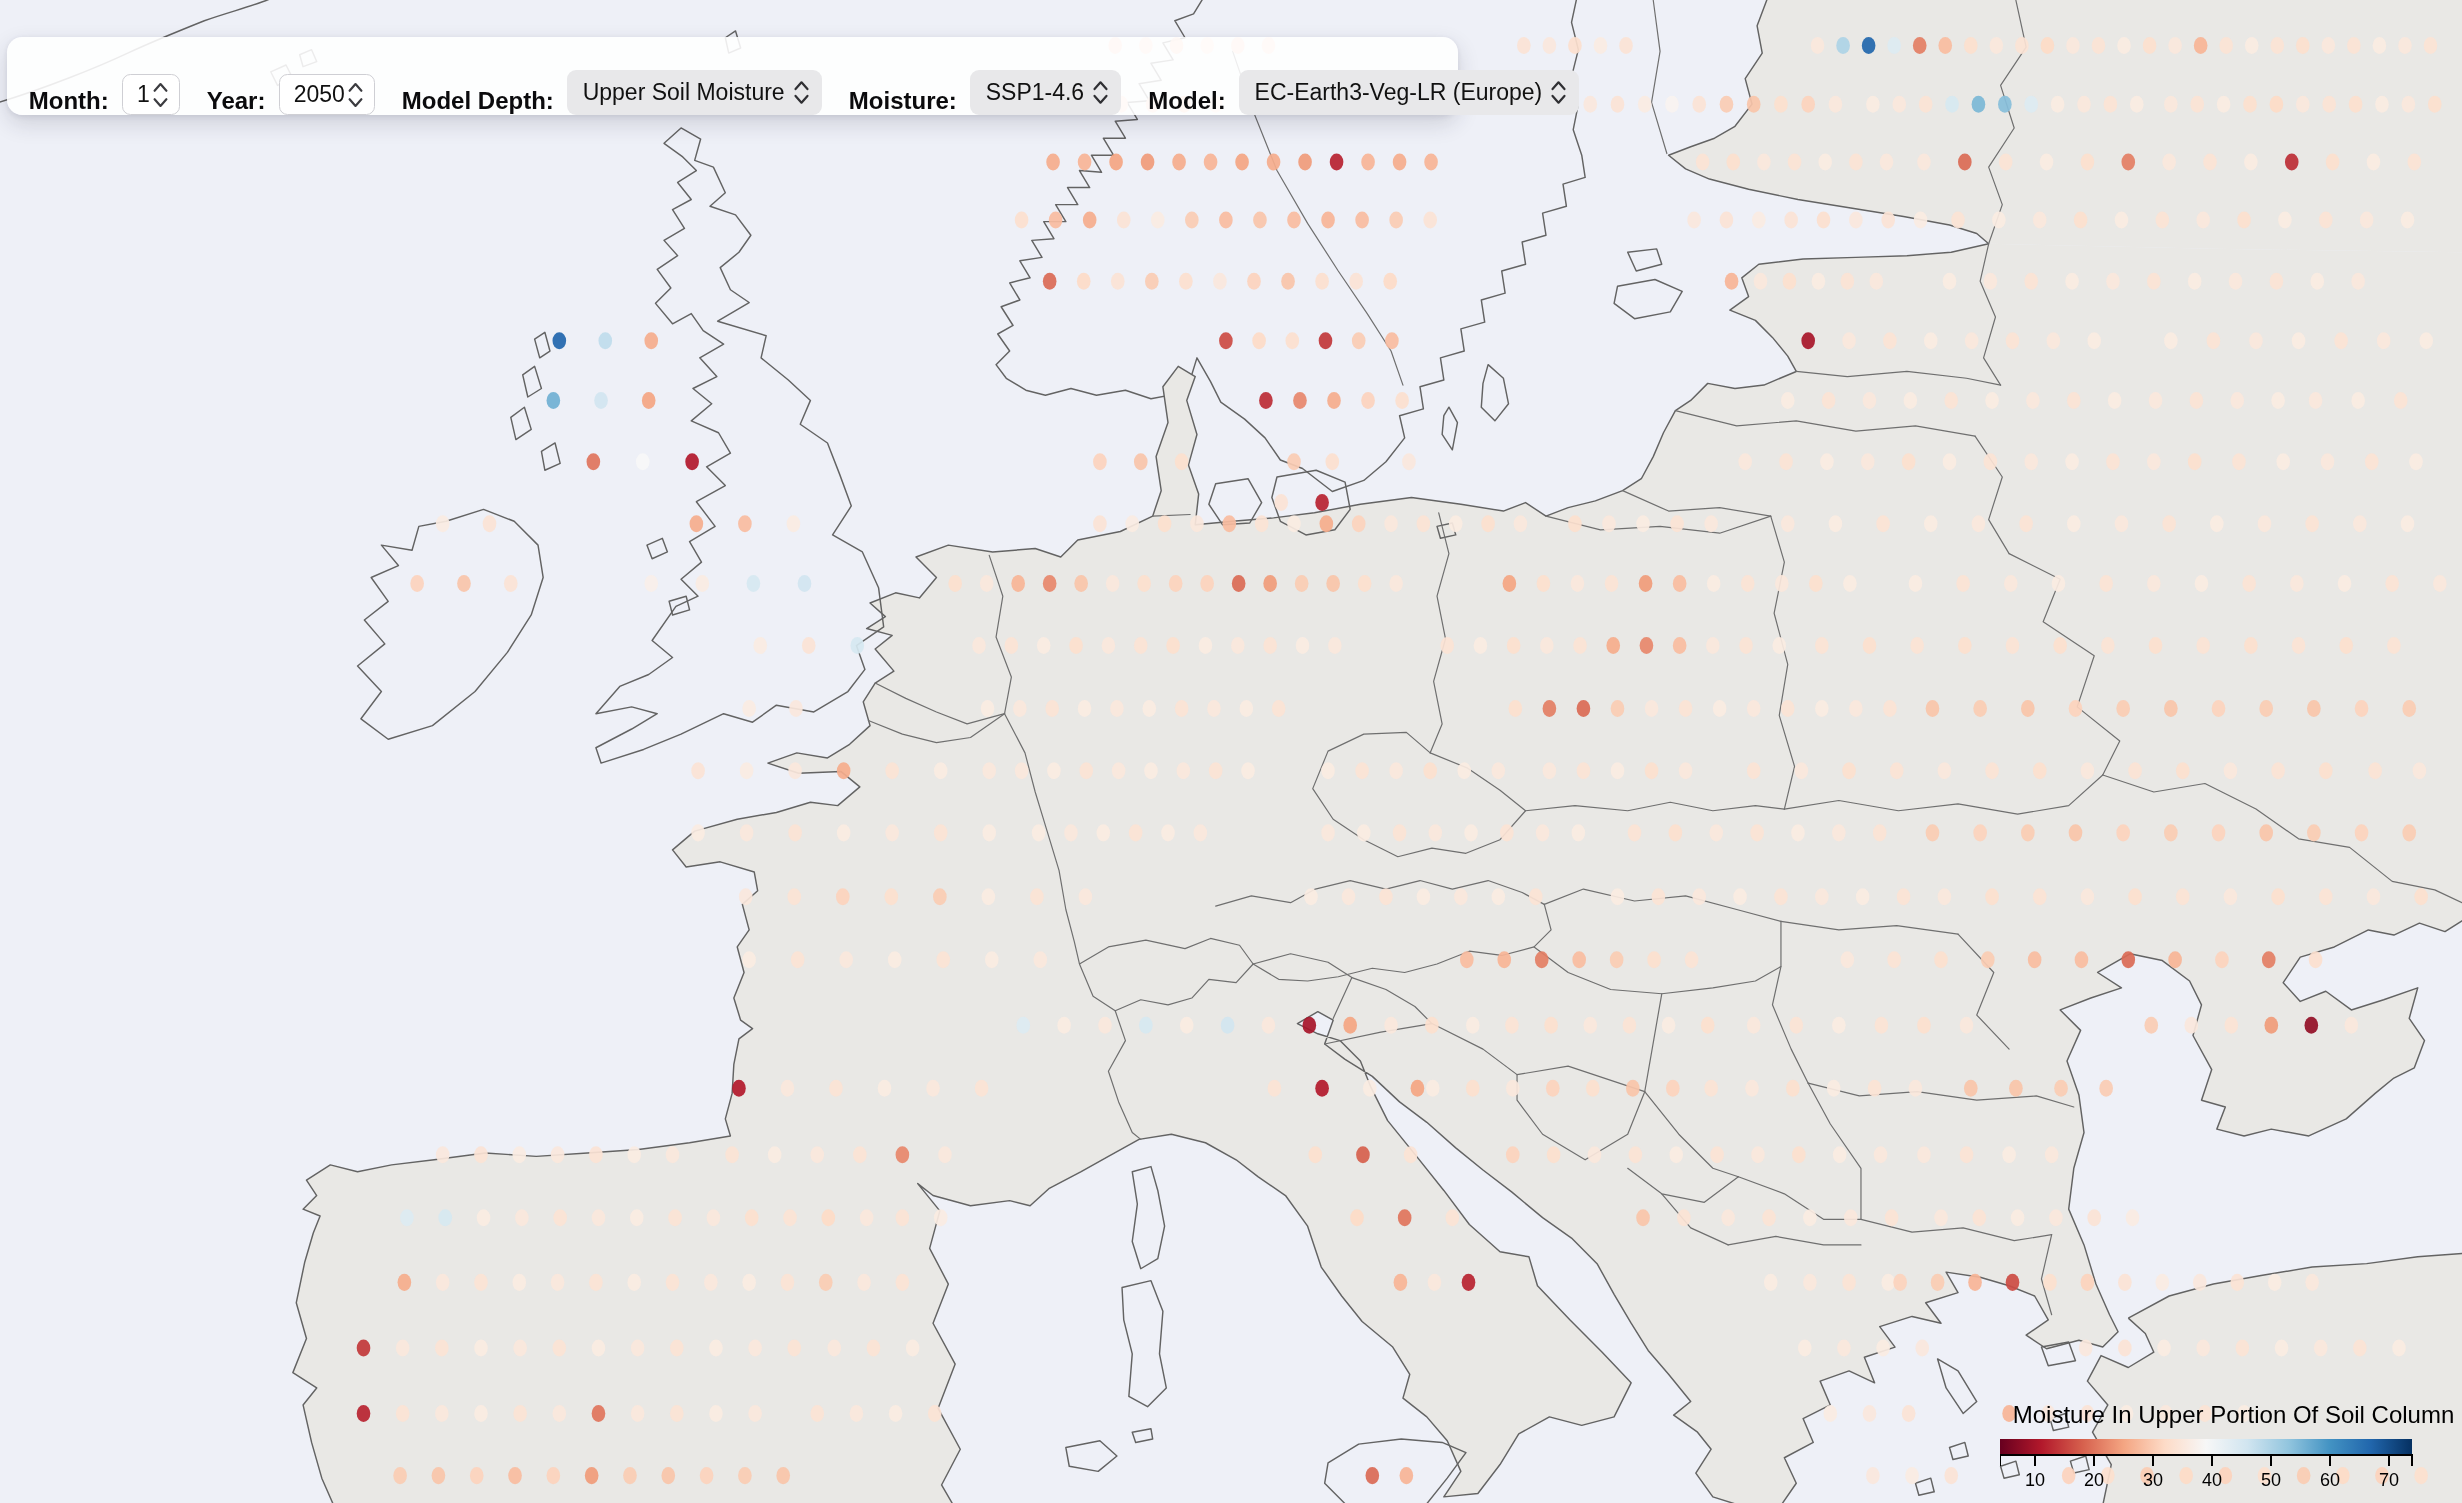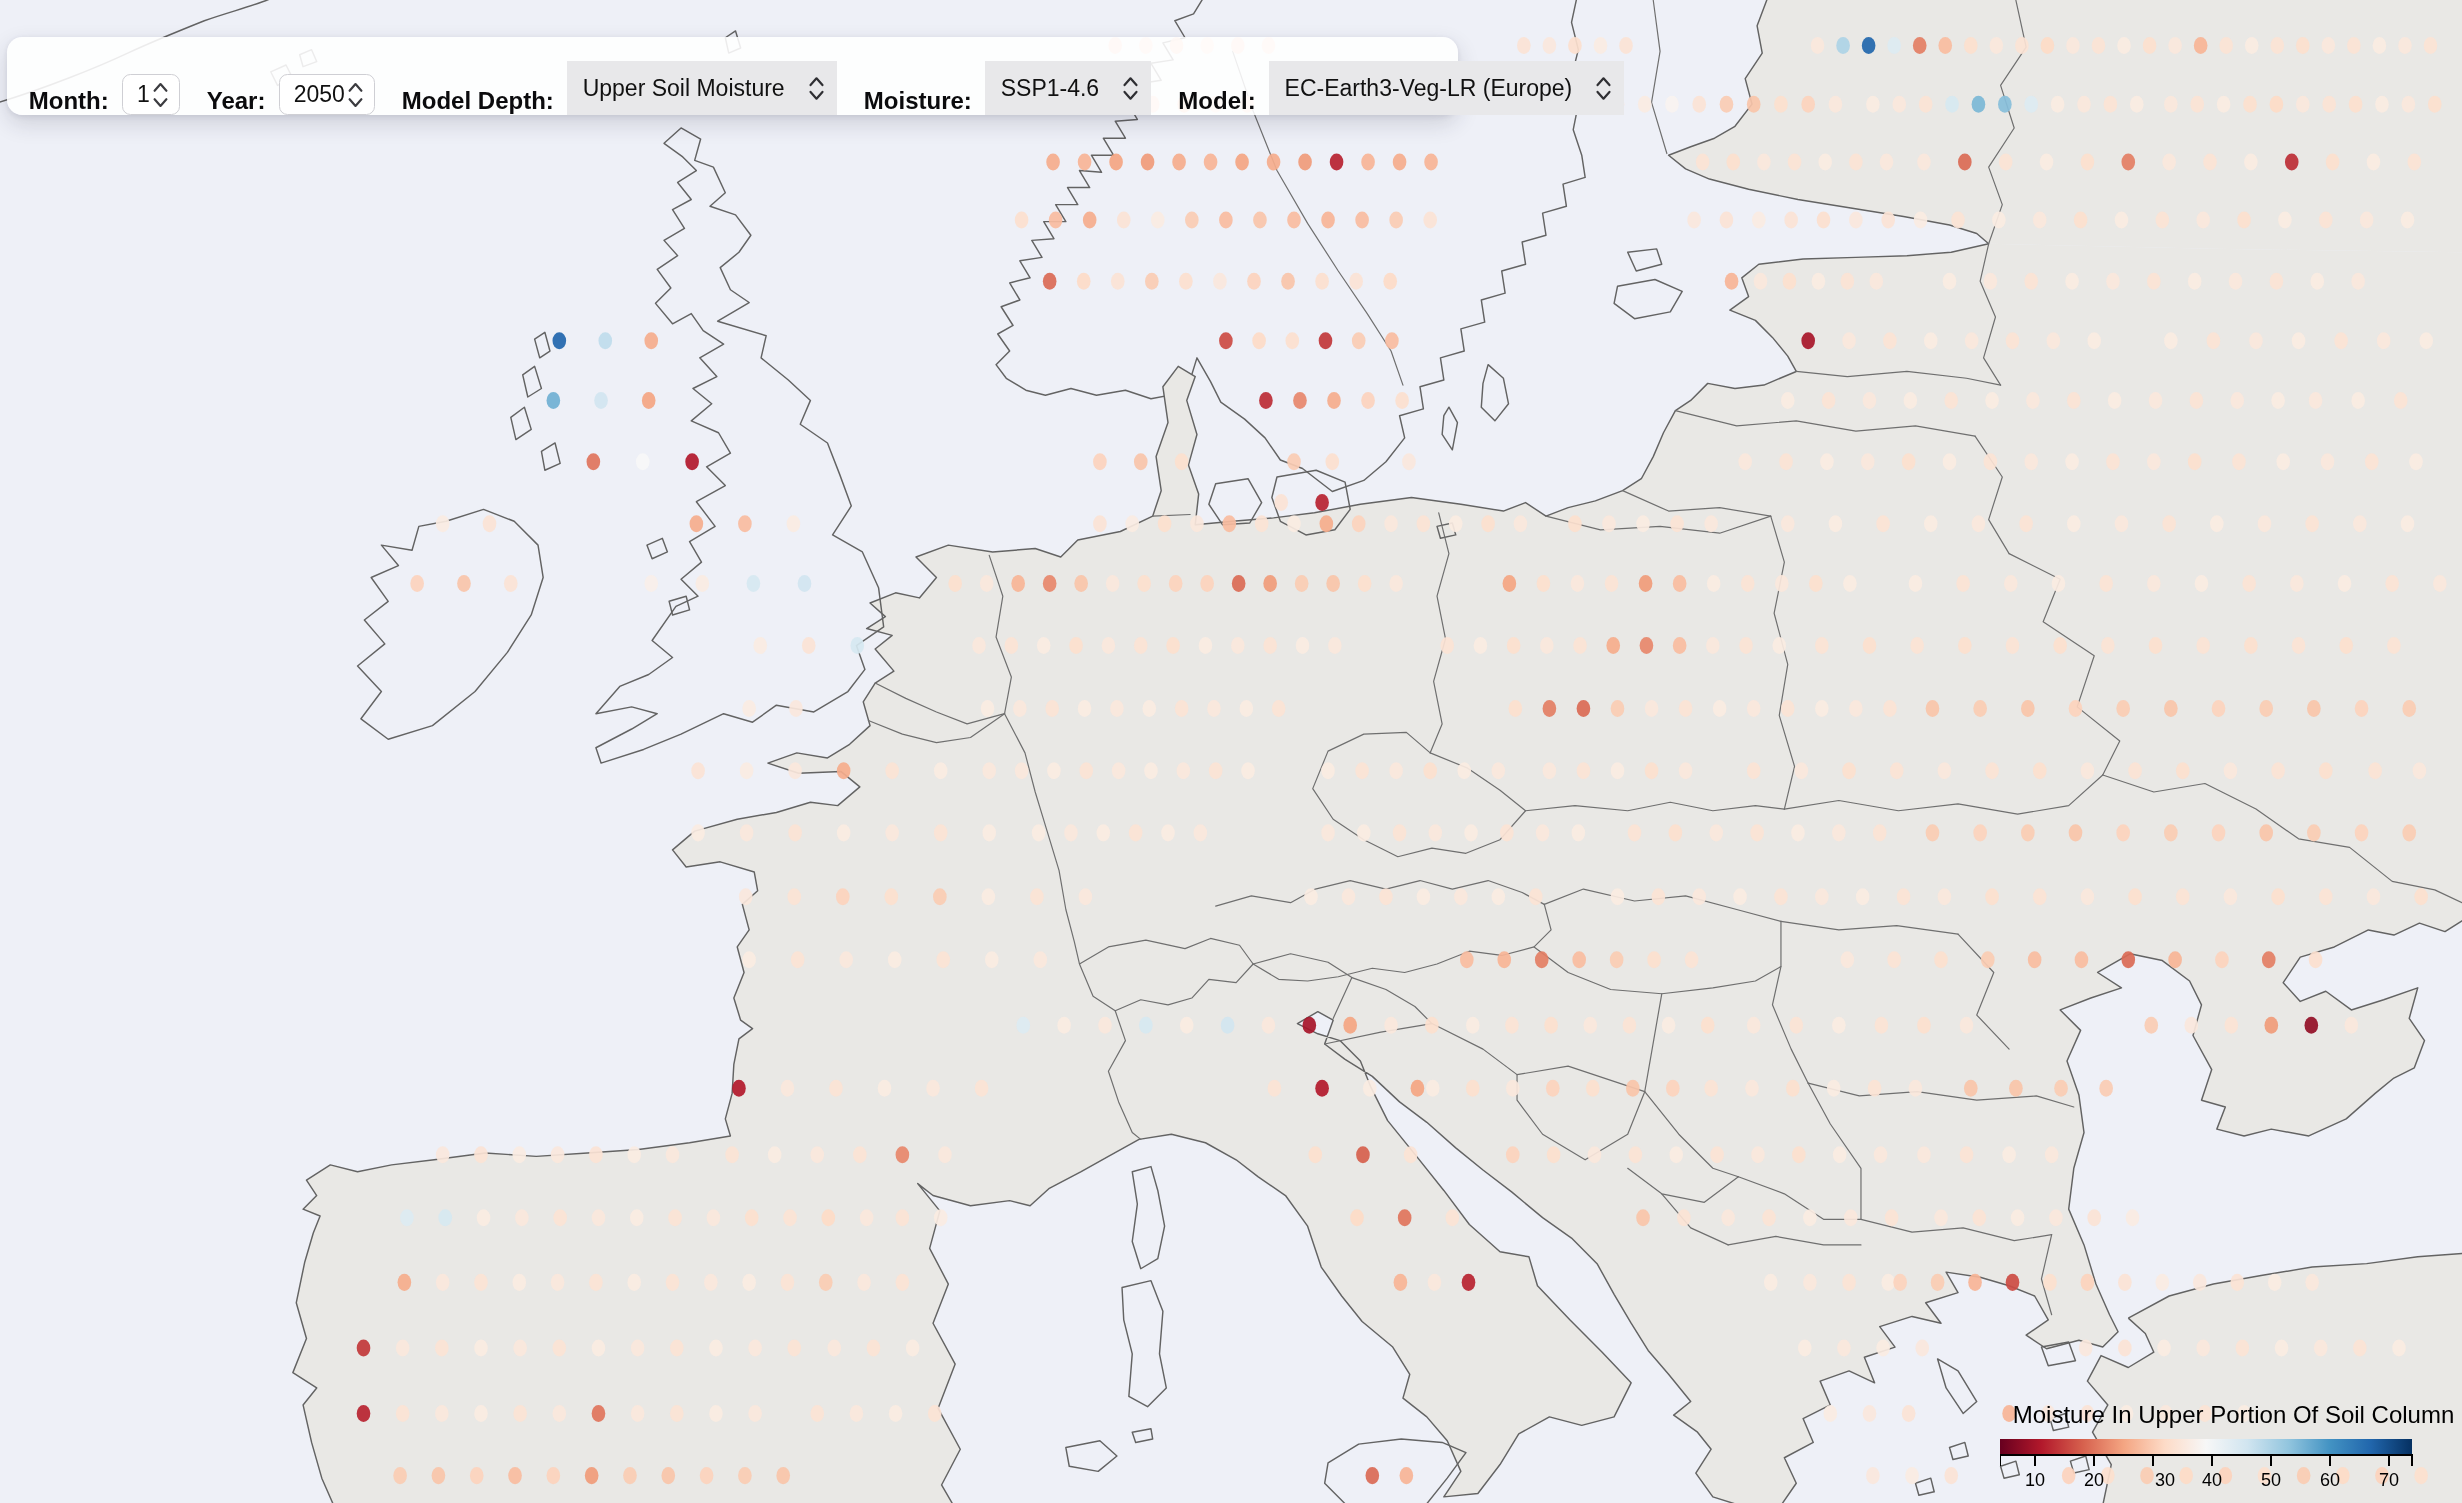--- a/index.html
+++ b/index.html
@@ -13,22 +13,22 @@
            background:rgba(255,255,255,0.88);border-radius:15.3px;
            box-shadow:0 8.5px 22px rgba(40,40,60,0.16), 0 1.7px 5.1px rgba(40,40,60,0.08);
            display:flex;align-items:flex-end;padding:0 22px;box-sizing:border-box;gap:13.6px;}
   .tb-label{font-size:24px;font-weight:700;color:#0b0b0d;white-space:nowrap;}
   .spacer{width:15.3px;}
   .num-input{height:41px;background:#fff;border:1.7px solid #cfcfd4;border-radius:8.5px;
              display:flex;align-items:center;justify-content:space-between;
              padding:0 6.8px 0 13.6px;box-sizing:border-box;}
   .num-input .val{font-size:23px;color:#111;}
   .stepper{display:flex;flex-direction:column;align-items:center;justify-content:center;height:34px;width:22px;cursor:pointer;}
-  .select{height:54px;background:#e8e8ea;border-radius:0;display:flex;align-items:center;
-          gap:23px;padding:0 12px 0 15.3px;box-sizing:border-box;cursor:pointer;}
+  .select{height:45px;background:#e8e8ea;border-radius:9px;display:flex;align-items:center;
+          gap:8px;padding:0 12px 0 15.3px;box-sizing:border-box;cursor:pointer;}
   .select .val{font-size:23px;color:#111;white-space:nowrap;}
   
   .legend{position:absolute;left:2000px;top:1401px;width:462px;overflow:hidden;}
   .legend-title{font-size:24px;color:#000;white-space:nowrap;margin:0 0 10.2px 5.1px;text-align:center;}
   .legend-bar-wrap{position:relative;width:412px;height:60px;}
   .legend-bar{position:absolute;left:0;top:0;width:412px;height:15.3px;}
   .legend-axis{position:absolute;left:0;top:15.3px;width:412px;height:1.7px;background:#000;}
   .tick{position:absolute;top:15.3px;width:1.7px;height:12px;background:#000;}
   .tick-label{position:absolute;top:31px;font-size:18px;color:#000;transform:translateX(-50%);}
 </style>
@@ -945,21 +945,21 @@
   <div class="legend-title">Moisture In Upper Portion Of Soil Column</div>
   <div class="legend-bar-wrap">
     <div class="legend-bar" id="legend-bar" style="background: linear-gradient(to right, rgb(103, 0, 31), rgb(178, 24, 43), rgb(214, 96, 77), rgb(244, 165, 130), rgb(253, 219, 199), rgb(247, 247, 247), rgb(209, 229, 240), rgb(146, 197, 222), rgb(67, 147, 195), rgb(33, 102, 172), rgb(5, 48, 97));"></div>
     <div class="legend-axis"></div>
     <div id="legend-ticks">
         <div class="tick" style="left: 34px;"></div>
         <div class="tick-label" style="left: 35px;">10</div>
         <div class="tick" style="left: 93px;"></div>
         <div class="tick-label" style="left: 94px;">20</div>
         <div class="tick" style="left: 152px;"></div>
-        <div class="tick-label" style="left: 153px; margin-left: 12px;">30</div>
+        <div class="tick-label" style="left: 153px;">30</div>
         <div class="tick" style="left: 211px;"></div>
         <div class="tick-label" style="left: 212px;">40</div>
         <div class="tick" style="left: 270px;"></div>
         <div class="tick-label" style="left: 271px;">50</div>
         <div class="tick" style="left: 329px;"></div>
         <div class="tick-label" style="left: 330px;">60</div>
         <div class="tick" style="left: 388px;"></div>
         <div class="tick-label" style="left: 389px;">70</div>
         <div class="tick" style="left: -0.9px;"></div>
         <div class="tick" style="left: 411px;"></div>

